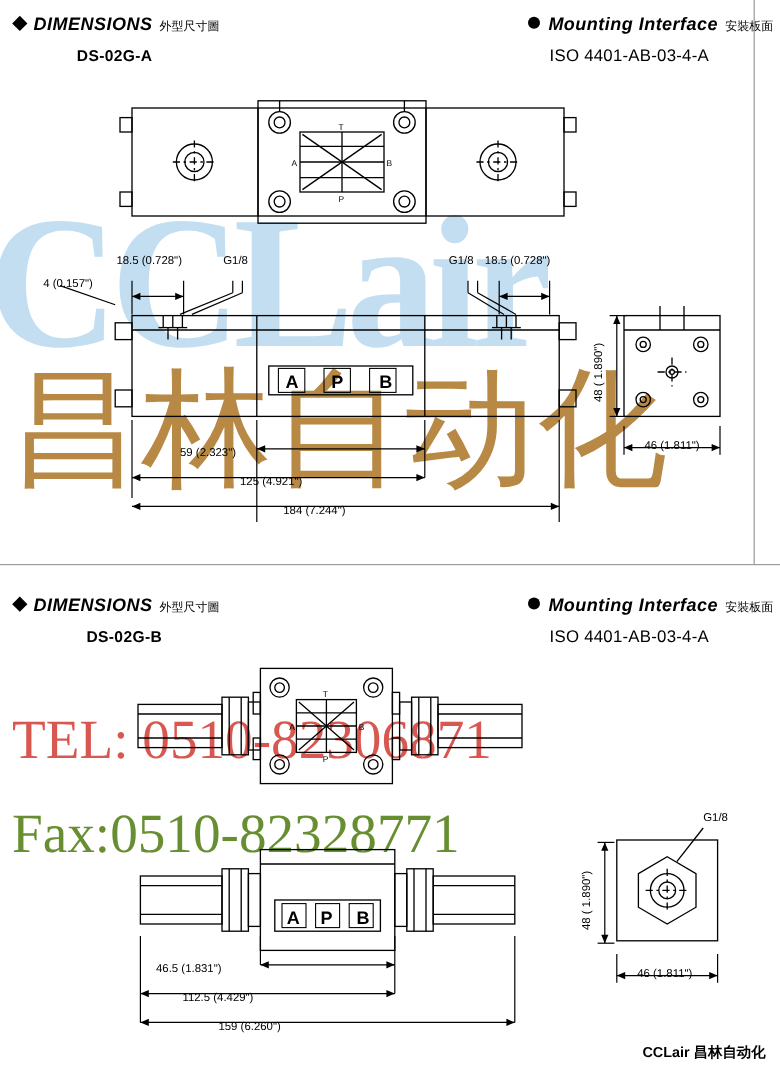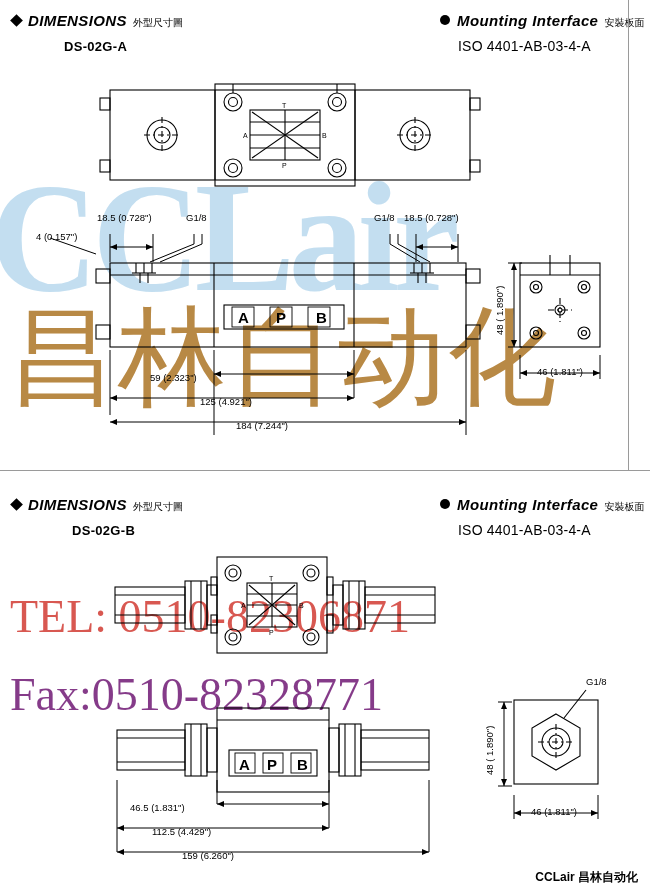--- a/index.html
+++ b/index.html
@@ -32,21 +32,21 @@
     white-space: nowrap;
   }
   .wm-tel {
     left: 10px; top: 590px;
     font-size: 46px; color: #d23b33; opacity:.85;
     font-family: "Liberation Serif", serif;
     white-space: nowrap;
   }
   .wm-fax {
     left: 10px; top: 668px;
-    font-size: 46px; color: #701a75; opacity:.85;
+    font-size: 46px; color: #4d7c0f; opacity:.85;
     font-family: "Liberation Serif", serif;
     white-space: nowrap;
   }
 
   
   .hdr { position:absolute; }
   .hdr .diamond { display:inline-block; transform: rotate(45deg); width:9px; height:9px; background:#000; margin-right:7px; vertical-align: 1px;}
   .hdr .bullet { display:inline-block; width:10px; height:10px; border-radius:50%; background:#000; margin-right:7px; vertical-align:1px;}
   .hdr .t { font-size:15px; font-weight:bold; letter-spacing:.4px;font-style:italic; }
   .hdr .cn { font-size:10px; font-weight:normal; margin-left:6px; letter-spacing:0; }

